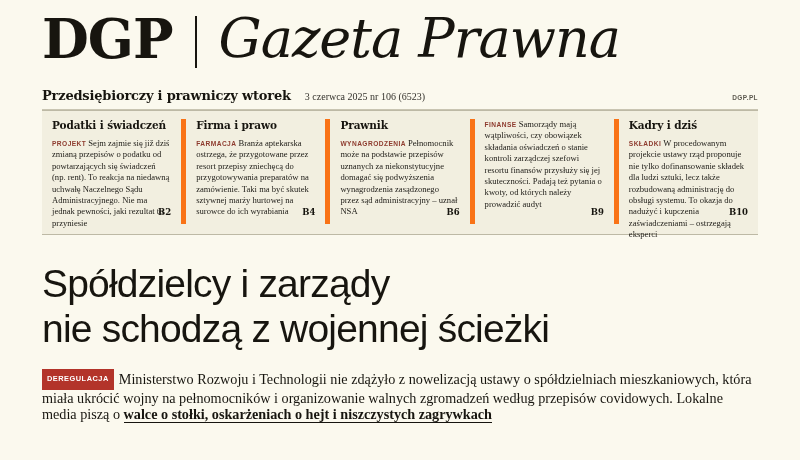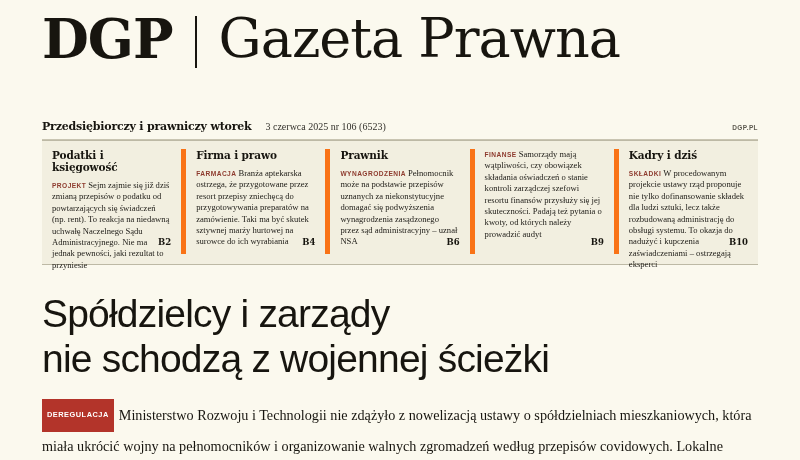--- a/index.html
+++ b/index.html
@@ -40,36 +40,36 @@
     background: #17150f;
     height: 52px;
     margin: 6px 22px 0 22px;
   }
   .masthead-title {
     font-family: "DejaVu Serif", serif;
     font-size: 54px;
     line-height: 62px;
     letter-spacing: -1px;
     color: #17150f;
+    font-style: italic;
   }
 
   
   .subhead {
     margin: 18px 42px 0 42px;
     padding-bottom: 6px;
     display: flex;
     align-items: baseline;
   }
   .subhead-left {
     font-family: "DejaVu Serif", serif;
     font-weight: bold;
-    font-size: 11px;
+    font-size: 13px;
     color: #17150f;
     letter-spacing: -0.2px;
-    margin-top: 32px;
   }
   .subhead-date {
     margin-left: 14px;
     font-family: "Liberation Serif", serif;
     font-size: 10px;
     color: #33312b;
   }
   .subhead-right {
     margin-left: auto;
     font-family: "Liberation Sans", sans-serif;
@@ -151,21 +151,21 @@
     letter-spacing: -0.8px;
     color: #17150f;
   }
   .headline-line {
     display: block;
   }
   .deck {
     margin-top: 18px;
     font-family: "Liberation Serif", serif;
     font-size: 14.2px;
-    line-height: 28px;
+    line-height: 16px;
     color: #17150f;
   }
   .deck-tag {
     display: inline-block;
     background: #b3342a;
     color: #fff;
     font-family: "Liberation Sans", sans-serif;
     font-size: 7.4px;
     font-weight: bold;
     letter-spacing: 0.5px;
@@ -196,21 +196,21 @@
     <div class="subhead-left">Przedsiębiorczy i prawniczy wtorek</div>
     <div class="subhead-date">3 czerwca 2025 nr 106 (6523)</div>
     <div class="subhead-right">DGP.PL</div>
   </div>
 
   <div class="rule-thin"></div>
 
   <div class="teasers">
 
     <div class="teaser">
-      <div class="teaser-title">Podatki i księgowość</div>
+      <div class="teaser-title">Podatki i świadczeń</div>
       <div class="teaser-body"><span class="kicker">PROJEKT</span><span>Sejm zajmie się již dziś zmianą przepisów o podatku od powtarzających się świadczeń (np. rent). To reakcja na niedawną uchwałę Naczelnego Sądu Administracyjnego. Nie ma jednak pewności, jaki rezultat to przyniesie</span></div>
       <div class="teaser-page">B2</div>
     </div>
 
     <div class="teaser">
       <div class="teaser-title">Firma i prawo</div>
       <div class="teaser-body"><span class="kicker">FARMACJA</span><span>Branża aptekarska ostrzega, że przygotowane przez resort przepisy zniechęcą do przygotowywania preparatów na zamówienie. Taki ma być skutek sztywnej marży hurtowej na surowce do ich wyrabiania</span></div>
       <div class="teaser-page">B4</div>
     </div>
 

